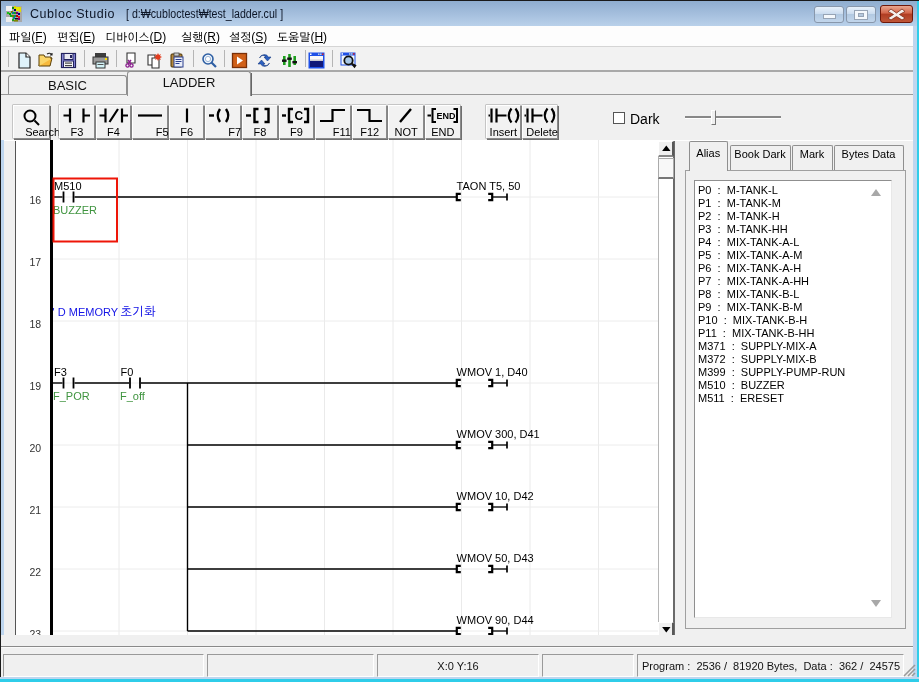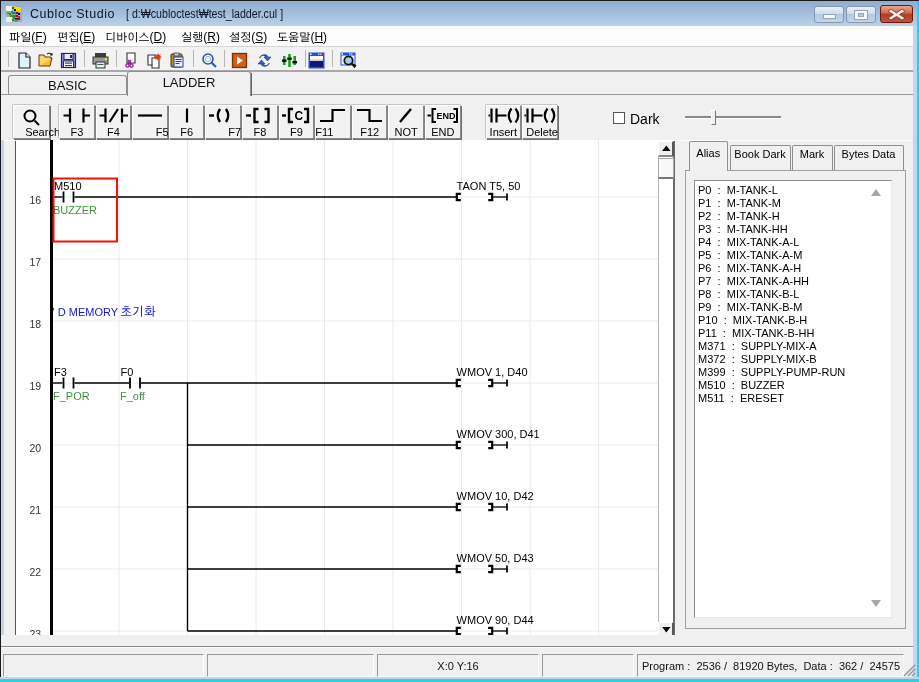--- a/index.html
+++ b/index.html
@@ -241,21 +241,21 @@
     </g>
     <text x="15.5" y="15" font-size="12" font-weight="bold" fill="#000" font-family="Liberation Sans">C</text>
   </svg>
 <div class="abs" style="left:278.6px;top:126px;width:35.7px;text-align:center;font-size:11px;color:#000">F9</div>
 <div class="abs" style="left:315.2px;top:105px;width:35.7px;height:34px;background:#f2f2f2;border:1px solid;border-color:#ffffff #8a8a8a #8a8a8a #ffffff;box-shadow:1px 1px 0 #6f6f6f,-0.5px -0.5px 0 #9a9a9a;box-sizing:border-box"></div>
 <svg class="abs" style="left:315.2px;top:105px" width="35.7" height="21" viewBox="0 0 35.7 21">
     <g stroke="#000" stroke-width="2.2" fill="none">
       <path d="M5 16 H17.5 V5 H30"></path>
     </g>
   </svg>
-<div class="abs" style="left:315.2px;top:126px;width:35.7px;text-align:left;font-size:11px;color:#000">F11</div>
+<div class="abs" style="left:315.2px;top:126px;width:35.7px;text-align:right;font-size:11px;color:#000">F11</div>
 <div class="abs" style="left:351.8px;top:105px;width:35.7px;height:34px;background:#f2f2f2;border:1px solid;border-color:#ffffff #8a8a8a #8a8a8a #ffffff;box-shadow:1px 1px 0 #6f6f6f,-0.5px -0.5px 0 #9a9a9a;box-sizing:border-box"></div>
 <svg class="abs" style="left:351.8px;top:105px" width="35.7" height="21" viewBox="0 0 35.7 21">
     <g stroke="#000" stroke-width="2.2" fill="none">
       <path d="M5 5 H17.5 V16 H30"></path>
     </g>
   </svg>
 <div class="abs" style="left:351.8px;top:126px;width:35.7px;text-align:center;font-size:11px;color:#000">F12</div>
 <div class="abs" style="left:388.4px;top:105px;width:35.7px;height:34px;background:#f2f2f2;border:1px solid;border-color:#ffffff #8a8a8a #8a8a8a #ffffff;box-shadow:1px 1px 0 #6f6f6f,-0.5px -0.5px 0 #9a9a9a;box-sizing:border-box"></div>
 <svg class="abs" style="left:388.4px;top:105px" width="35.7" height="21" viewBox="0 0 35.7 21">
     <g stroke="#000" stroke-width="2.4" fill="none">

